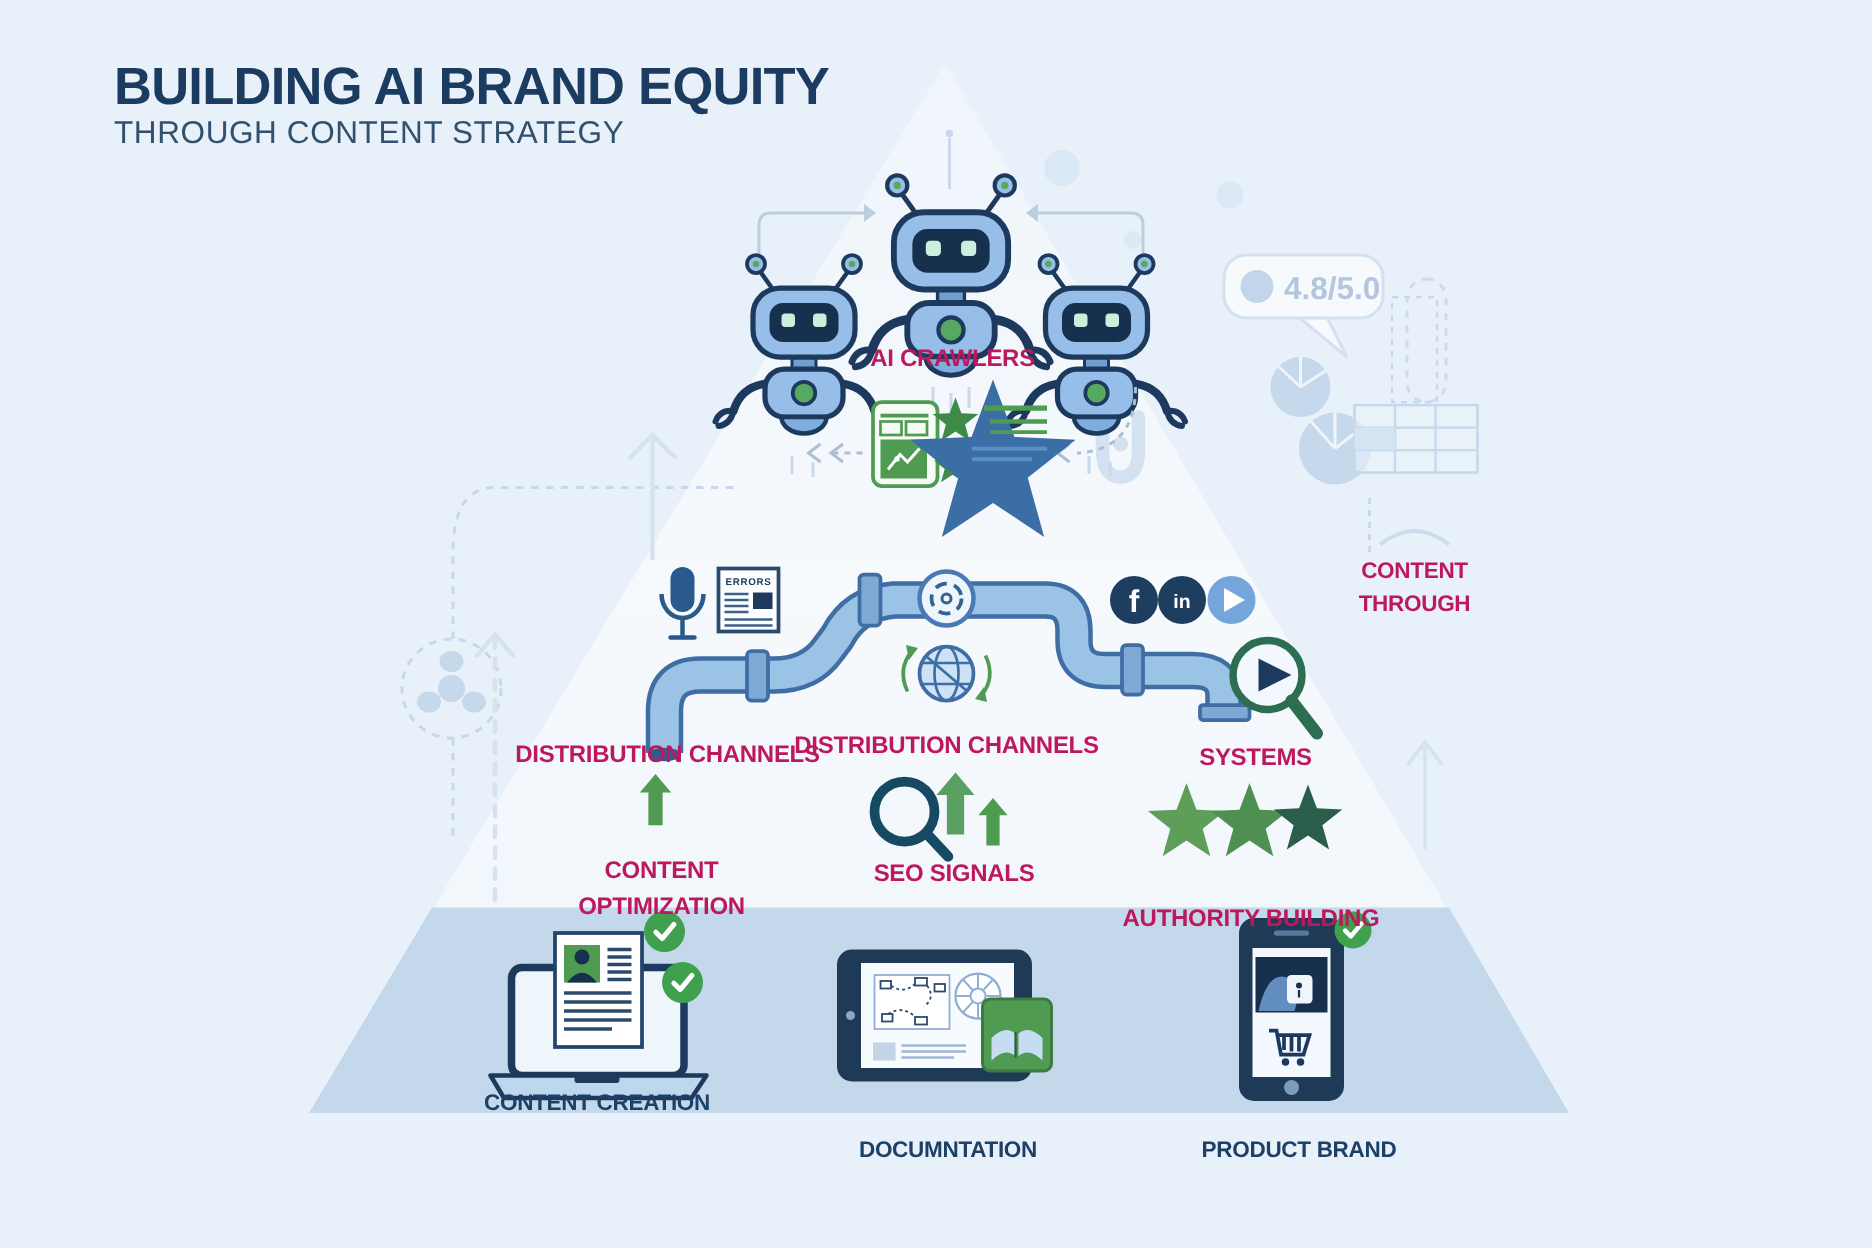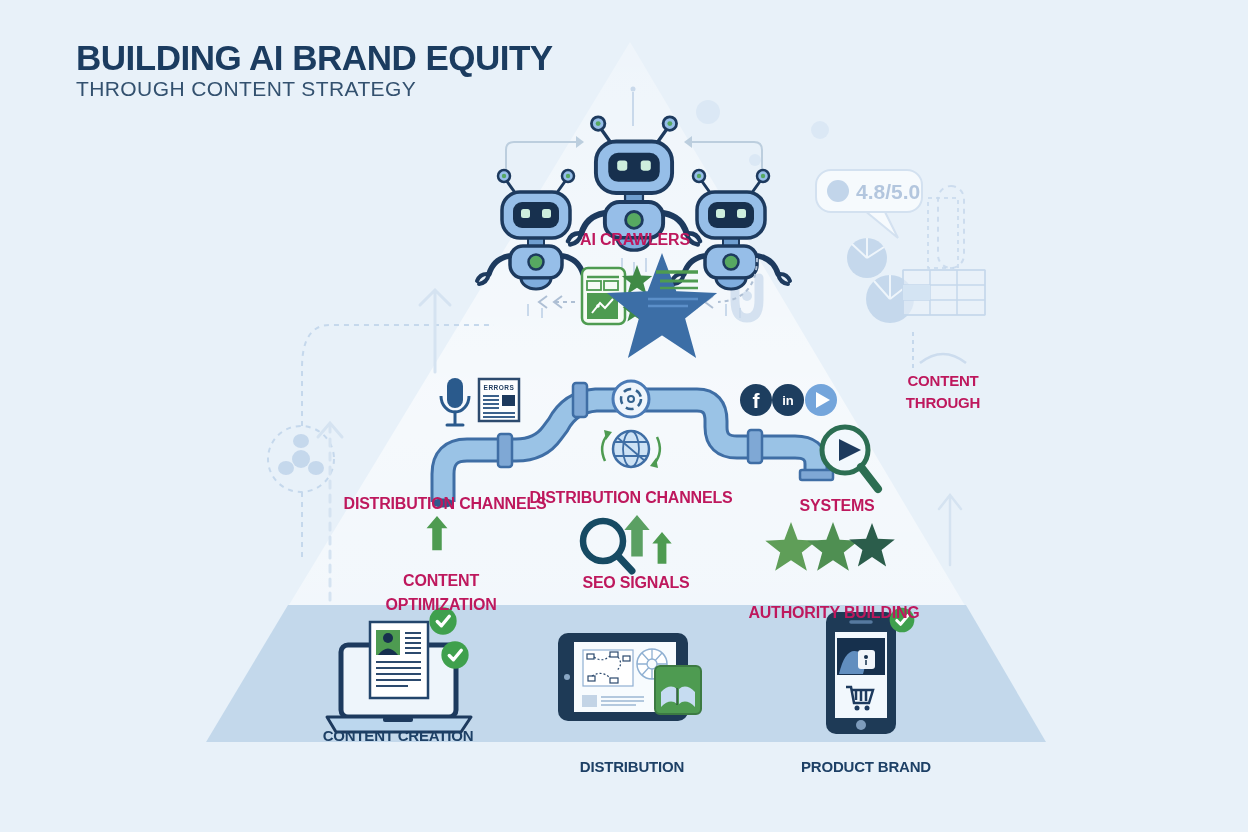--- a/index.html
+++ b/index.html
@@ -323,16 +323,16 @@
 </div>
 <div class="lbl" style="left:636px;top:583px">SEO SIGNALS</div>
 <div class="lbl" style="left:834px;top:613px">AUTHORITY BUILDING</div>
 
 <div class="lbl twoline" style="left:943px;top:392px;font-size:15px;line-height:22px">
   <span>CONTENT</span><br>
   <span>THROUGH</span>
 </div>
 
 <div class="lbl small" style="left:398px;top:736px">CONTENT CREATION</div>
-<div class="lbl small" style="left:632px;top:767px">DISTRIBUTION</div>
+<div class="lbl small" style="left:632px;top:767px">DOCUMNTATION</div>
 <div class="lbl small" style="left:866px;top:767px">PRODUCT BRAND</div>
 
 </div>
 
 </body></html>

